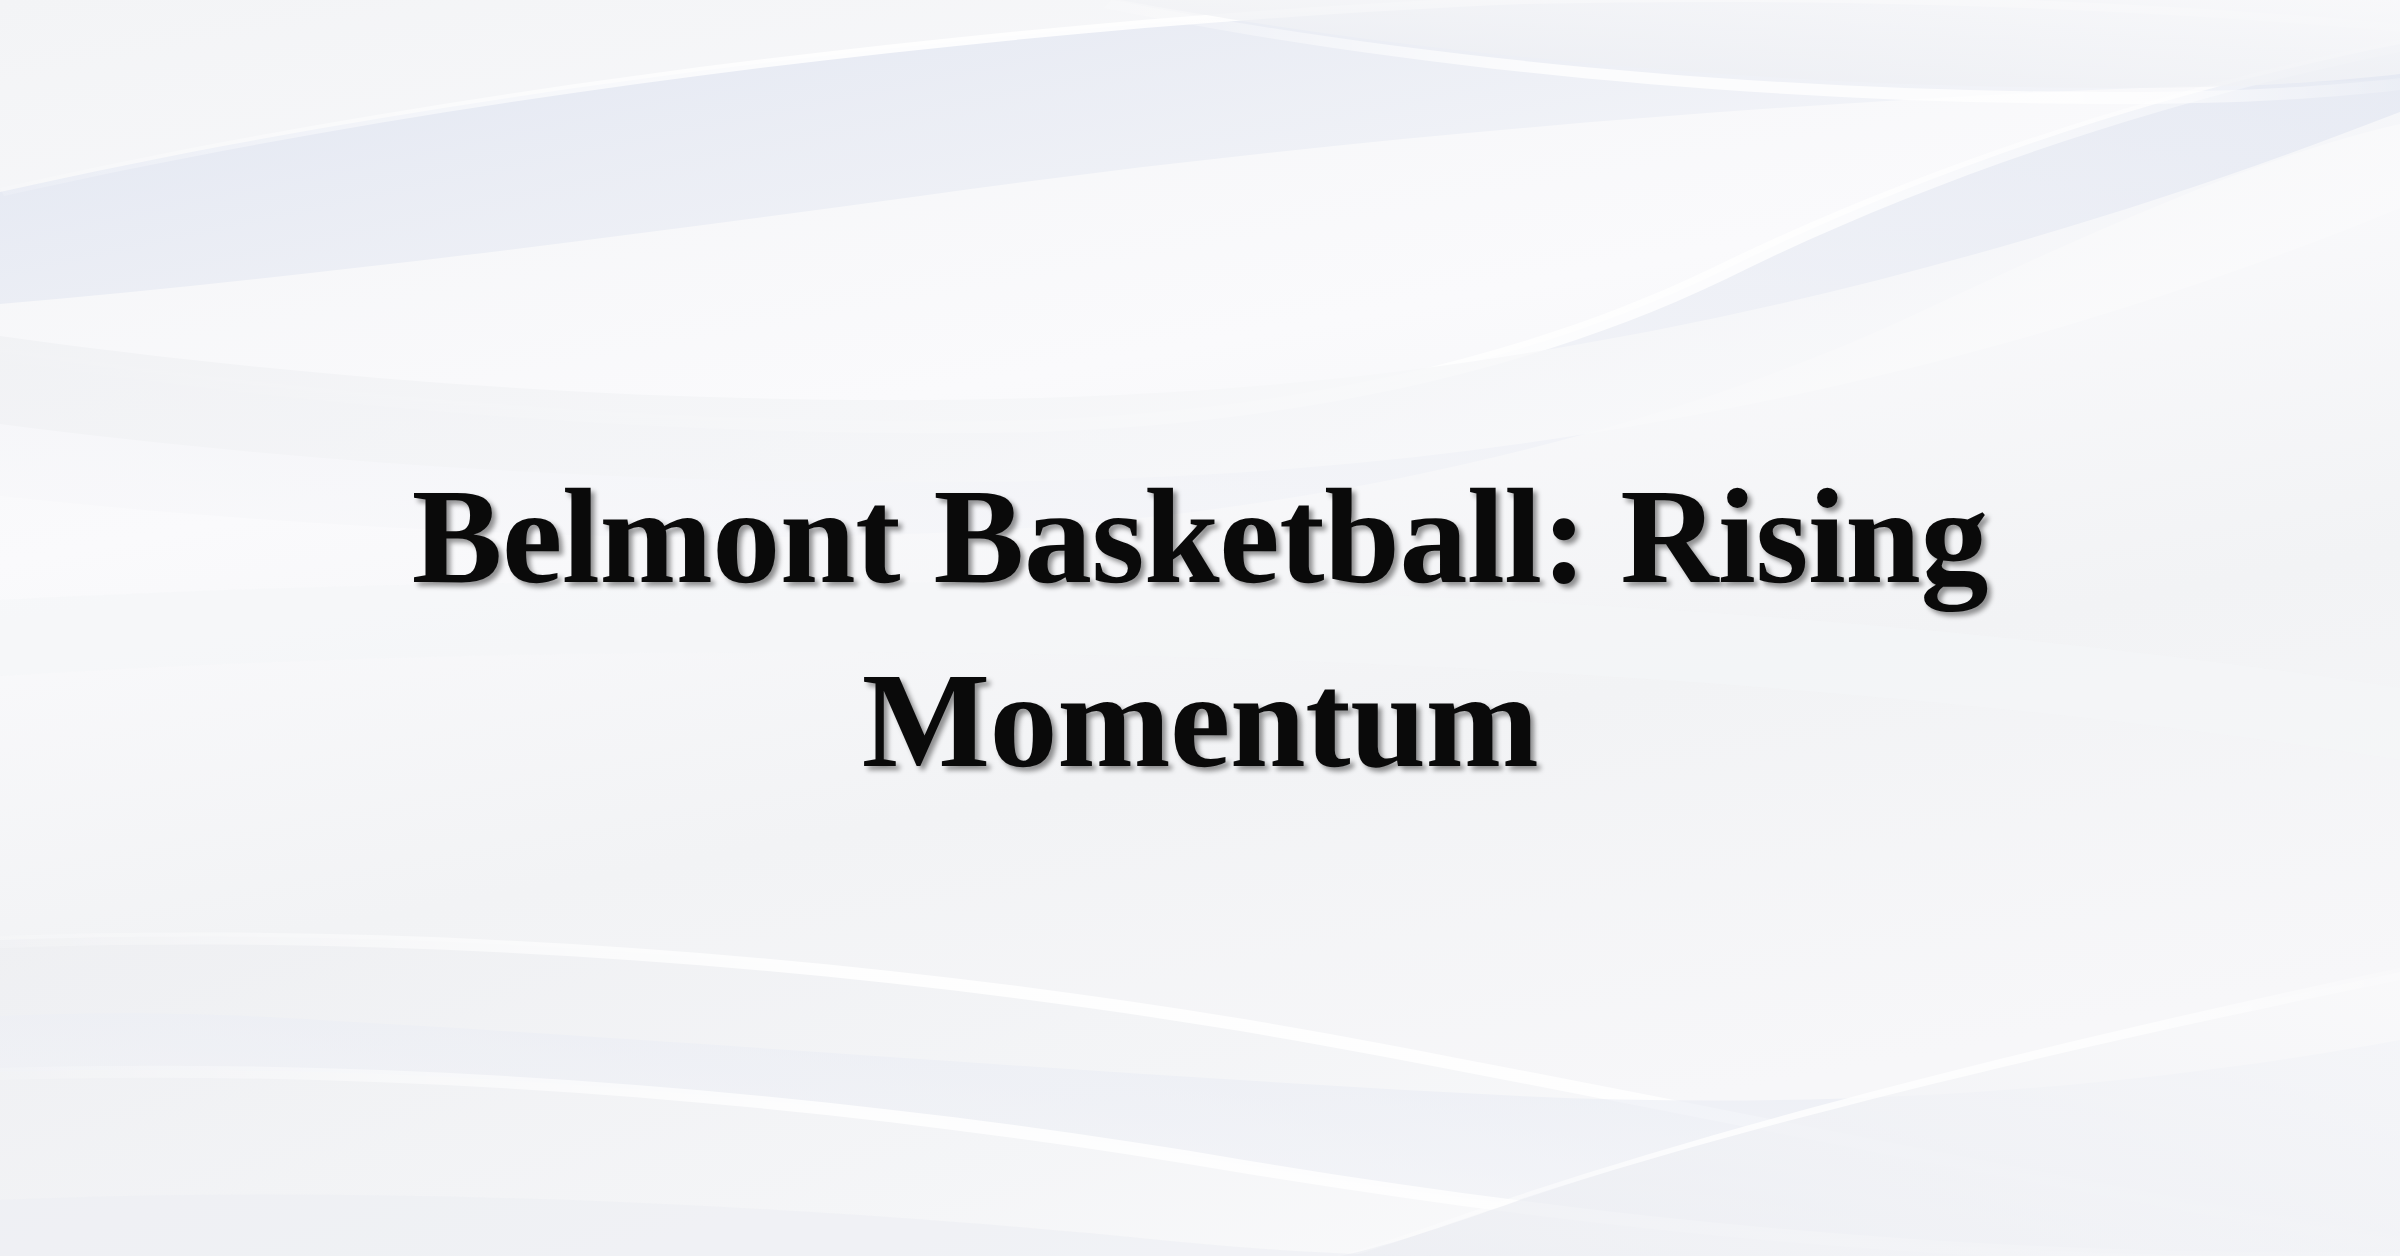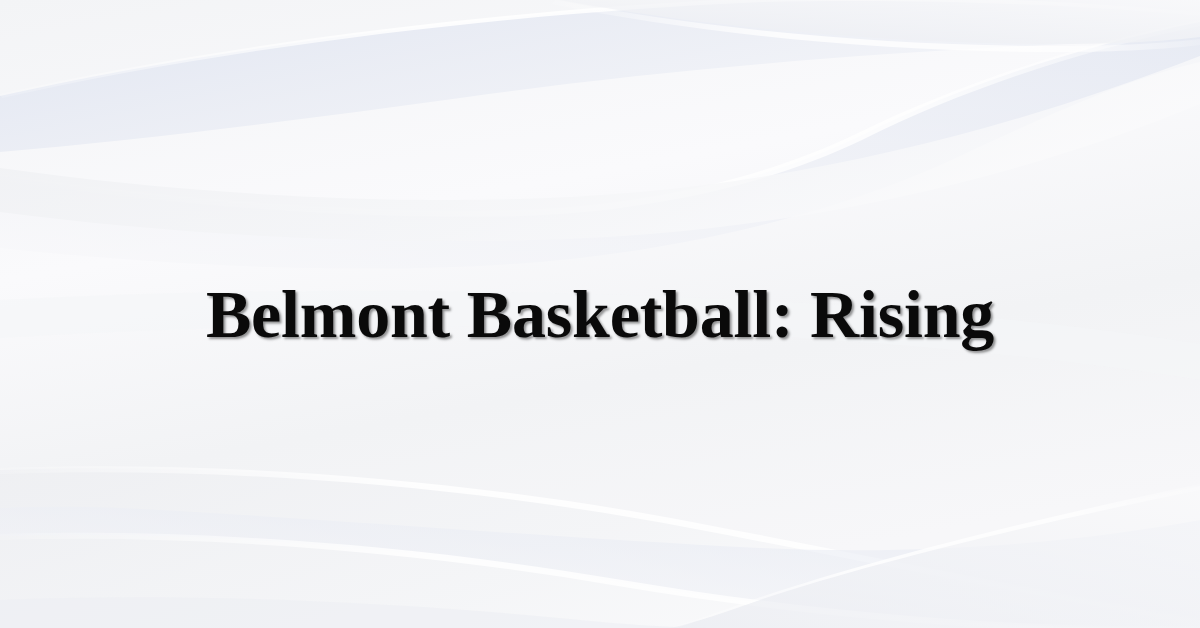--- a/index.html
+++ b/index.html
@@ -137,15 +137,16 @@
 
     <path d="M1200,486 C1040,520 880,560 760,600 C720,614 690,624 670,628 L1200,628 Z" fill="url(#gGrayB)" opacity="0.7"></path>
 
     <path d="M1200,484 C1038,518 878,558 758,598 C718,612 688,623 668,628 L676,628 C696,622 724,612 762,599 C882,560 1042,522 1200,490 Z" fill="url(#gWhite)" opacity="0.85"></path>
 
     <path d="M0,600 C180,592 400,602 580,620 C640,626 690,628 720,628 L0,628 Z" fill="#eceef4" opacity="0.6"></path>
   </svg>
 
   <div id="title-block">
     <span class="title-line">Belmont Basketball: Rising</span>
+    <span class="title-line">Momentum</span>
   </div>
 
 </div>
 
 </body></html>

